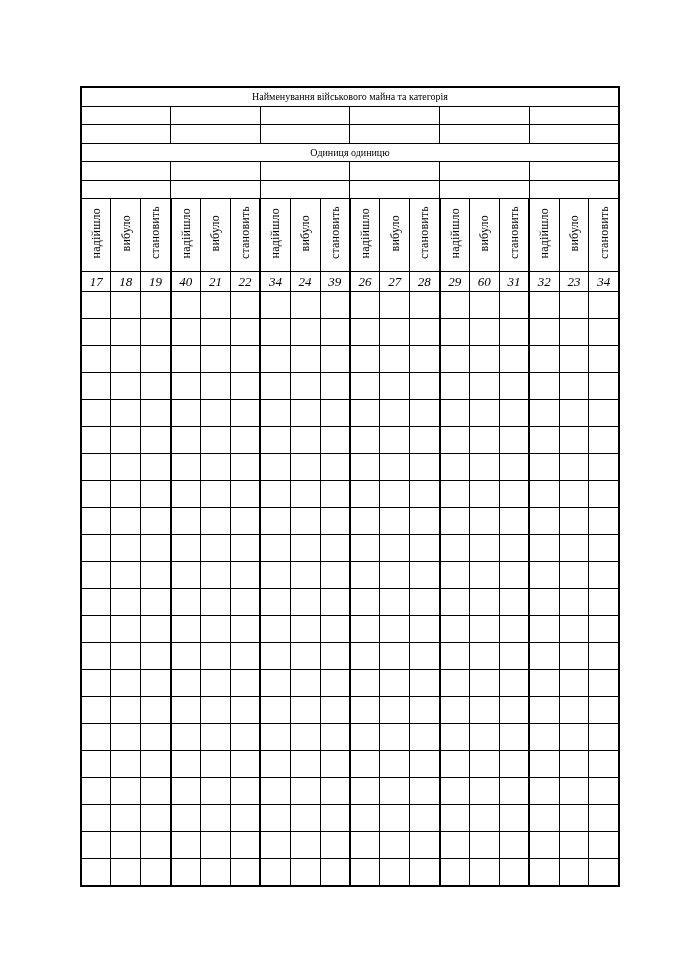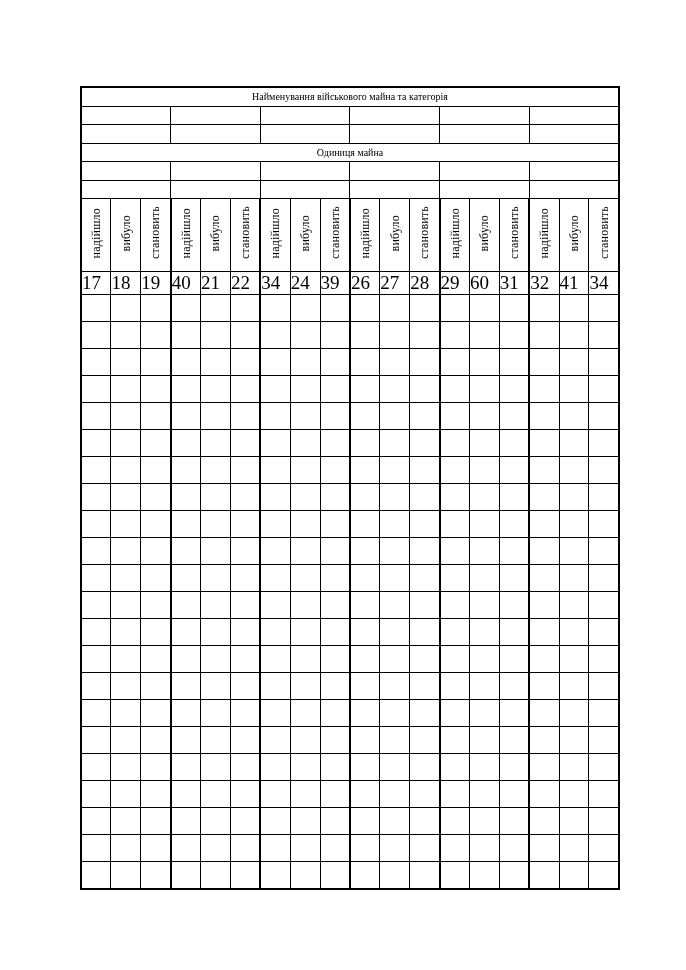--- a/index.html
+++ b/index.html
@@ -52,23 +52,24 @@
     writing-mode: vertical-rl;
     transform: rotate(180deg);
     white-space: nowrap;
     font-size: 12px;
     line-height: 1;
     letter-spacing: 0.2px;
   }
   
   tr.nr td {
     height: 19px;
-    text-align: left;
+    text-align: center;
     vertical-align: middle;
-    font-size: 19px;
+    font-size: 13px;
+    font-style: italic;
   }
   
   tr.dr td {
     height: 26px;
   }
   
   tr.vh td.gs, tr.nr td.gs, tr.dr td.gs {
     border-left-width: 2px;
   }
 </style>
@@ -110,21 +111,21 @@
       </tr>
     <tr class="fr">
         <td colspan="3"></td>
         <td colspan="3"></td>
         <td colspan="3"></td>
         <td colspan="3"></td>
         <td colspan="3"></td>
         <td colspan="3"></td>
       </tr>
     <tr class="sh">
-      <td colspan="18">Одиниця майна</td>
+      <td colspan="18">Одиниця одиницю</td>
     </tr>
     <tr class="fr">
         <td colspan="3"></td>
         <td colspan="3"></td>
         <td colspan="3"></td>
         <td colspan="3"></td>
         <td colspan="3"></td>
         <td colspan="3"></td>
       </tr>
     <tr class="fr">
@@ -165,21 +166,21 @@
         <td class="gs">34</td>
         <td>24</td>
         <td>39</td>
         <td class="gs">26</td>
         <td>27</td>
         <td>28</td>
         <td class="gs">29</td>
         <td>60</td>
         <td>31</td>
         <td class="gs">32</td>
-        <td>41</td>
+        <td>23</td>
         <td>34</td>
       </tr>
   <tr class="dr">
         <td></td>
         <td></td>
         <td></td>
         <td class="gs"></td>
         <td></td>
         <td></td>
         <td class="gs"></td>

